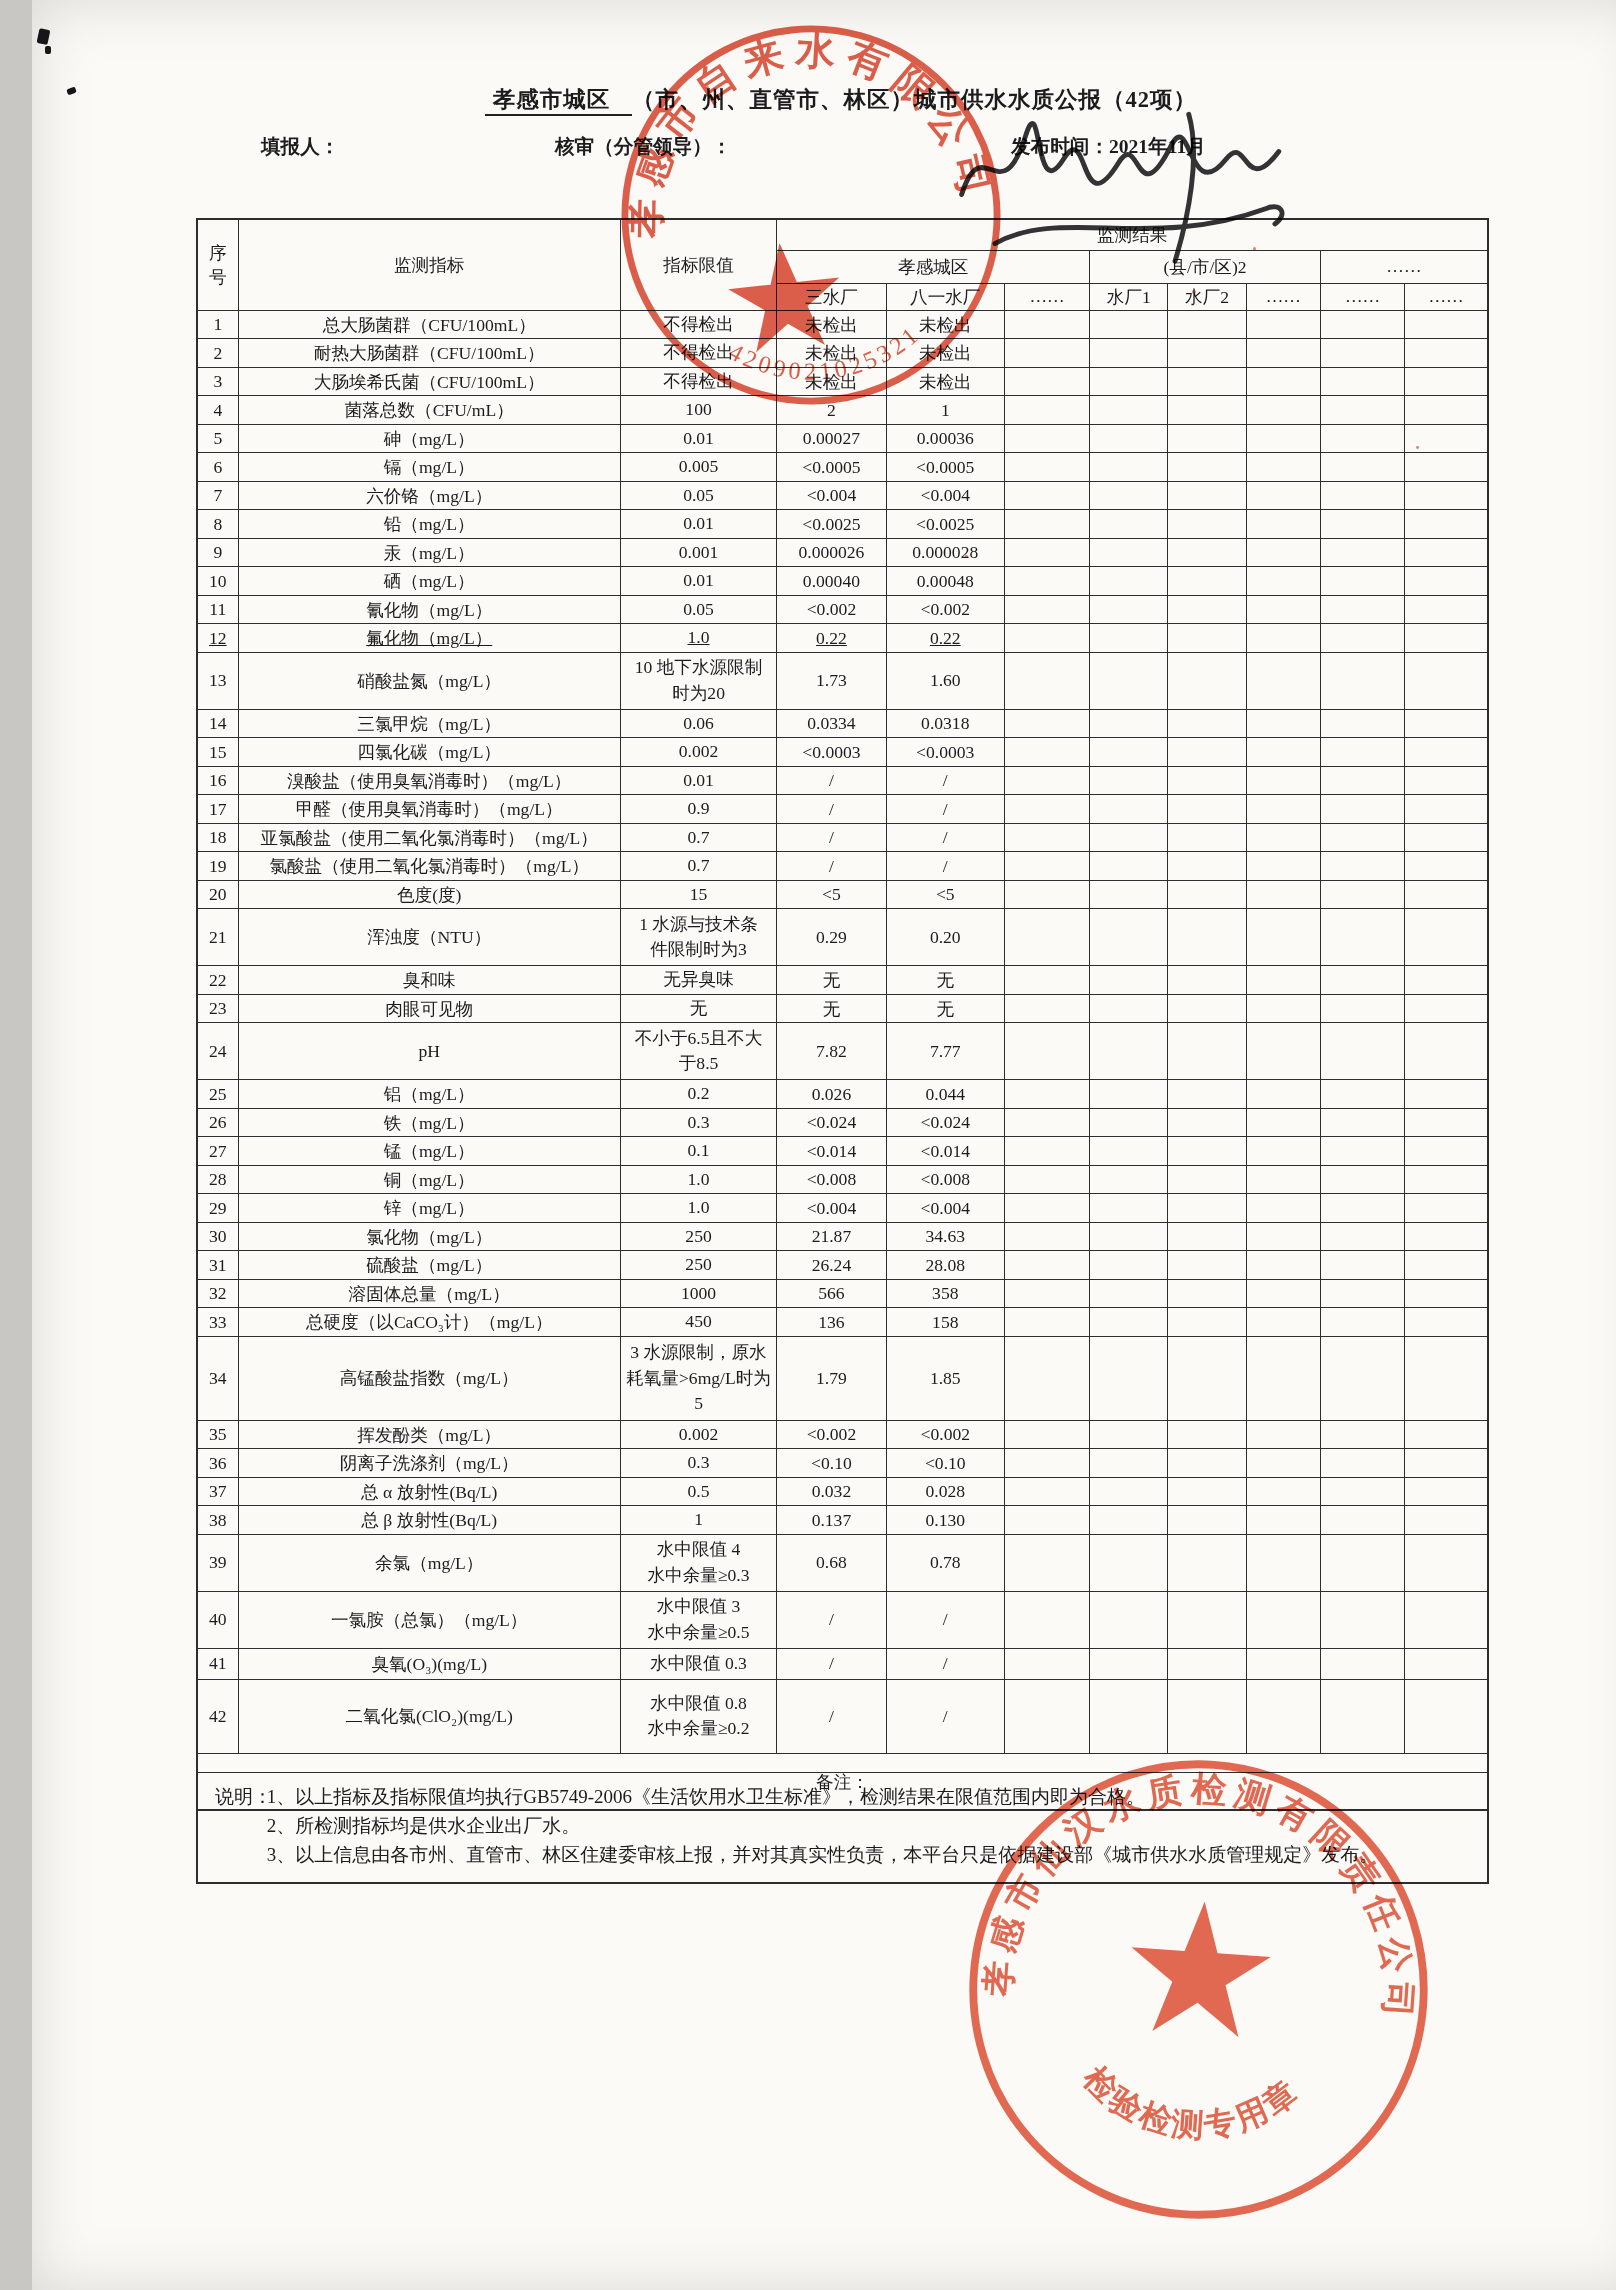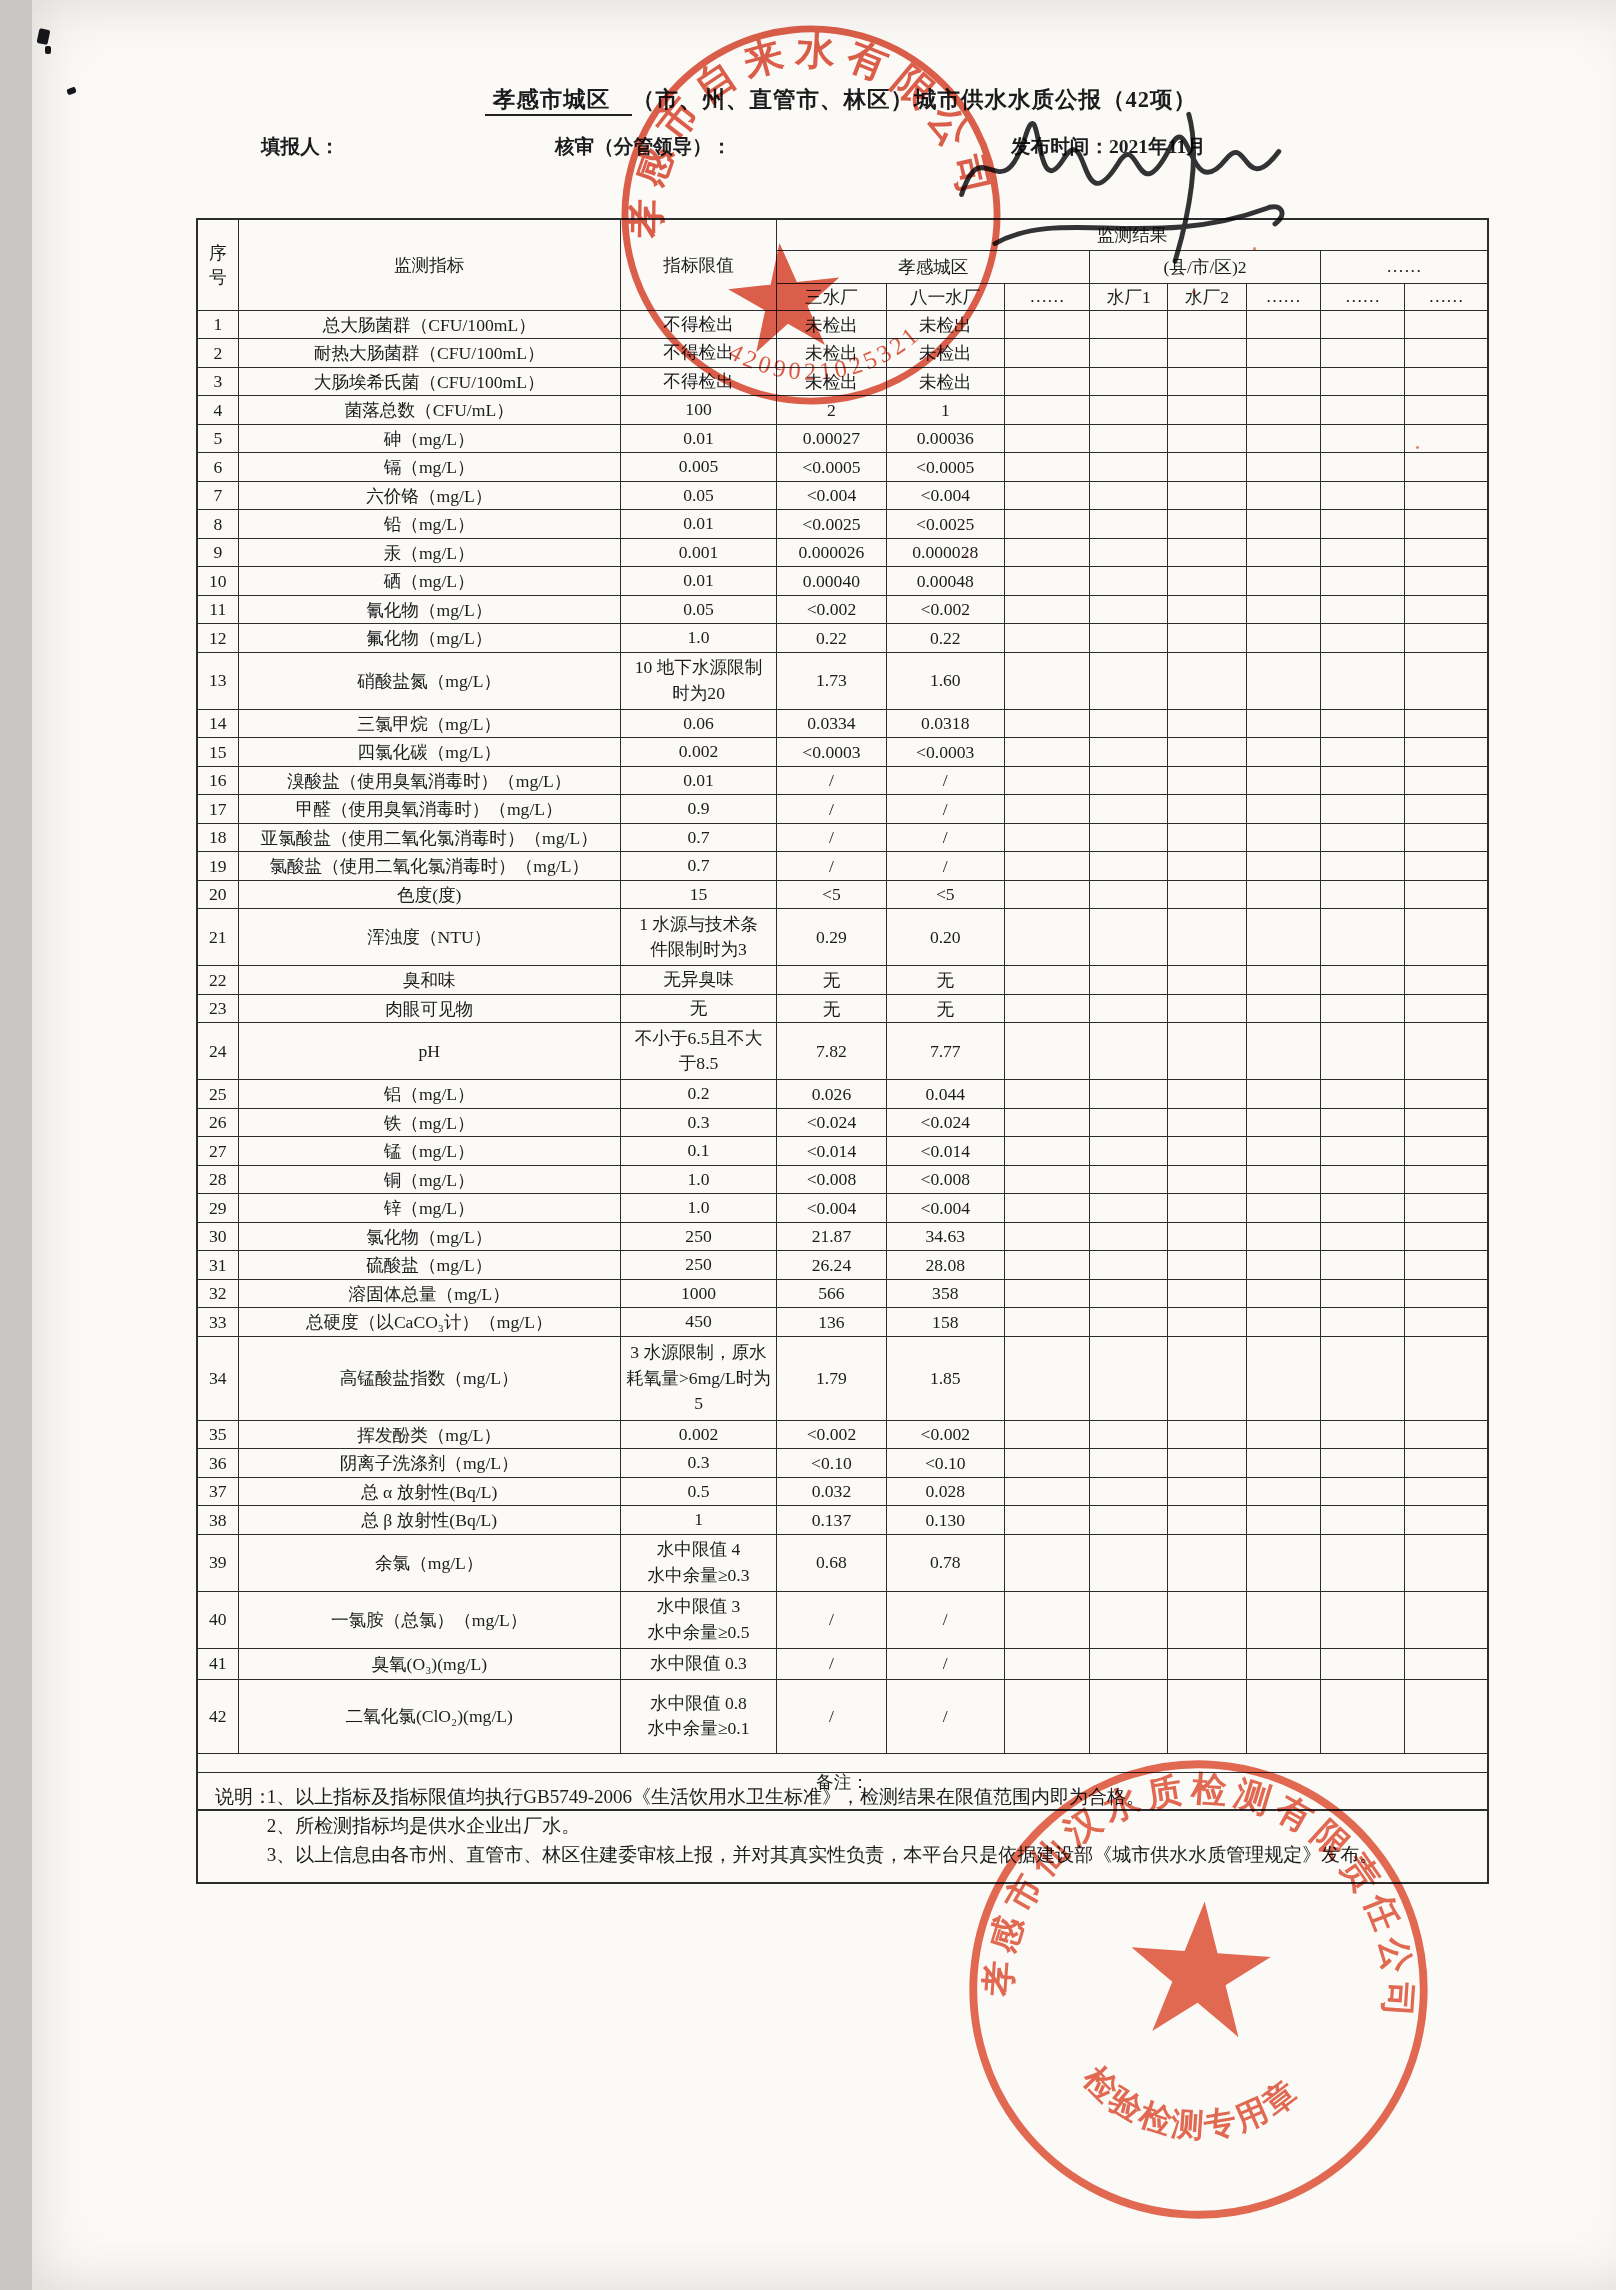--- a/index.html
+++ b/index.html
@@ -231,21 +231,21 @@
           <td class="lim">0.05</td>
           <td>&lt;0.002</td>
           <td>&lt;0.002</td>
           <td></td>
           <td></td>
           <td></td>
           <td></td>
           <td></td>
           <td></td>
         </tr>
-        <tr style="height: 27.4px;">
+        <tr style="height: 27.4px; text-decoration: underline;">
           <td>12</td>
           <td class="ind">氟化物（mg/L）</td>
           <td class="lim">1.0</td>
           <td>0.22</td>
           <td>0.22</td>
           <td></td>
           <td></td>
           <td></td>
           <td></td>
           <td></td>
@@ -632,21 +632,21 @@
           <td></td>
           <td></td>
           <td></td>
           <td></td>
           <td></td>
         </tr>
         <tr style="height: 74px;">
           <td>42</td>
           <td class="ind">二氧化氯(ClO₂)(mg/L)</td>
           <td class="lim">水中限值 0.8
-水中余量≥0.1</td>
+水中余量≥0.2</td>
           <td>/</td>
           <td>/</td>
           <td></td>
           <td></td>
           <td></td>
           <td></td>
           <td></td>
           <td></td>
         </tr>
       </tbody>

